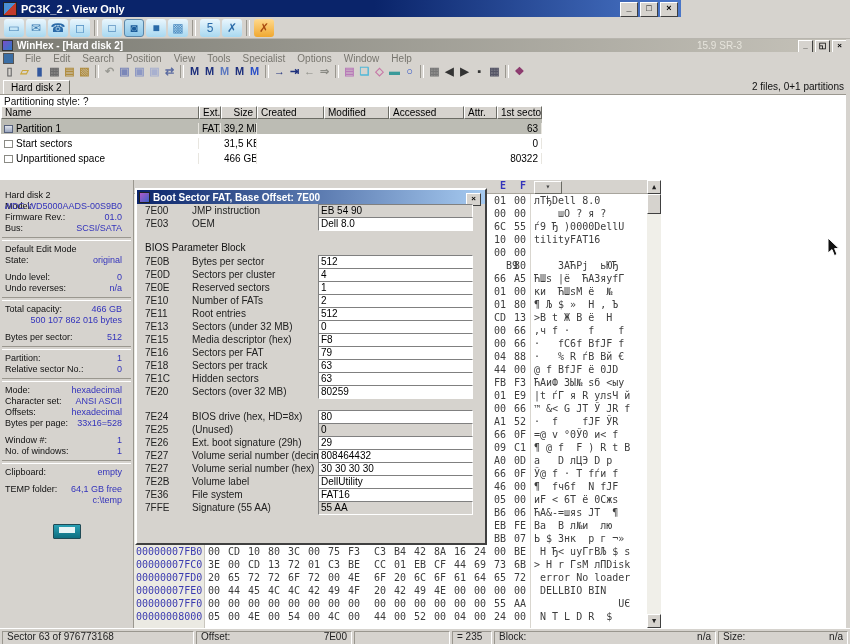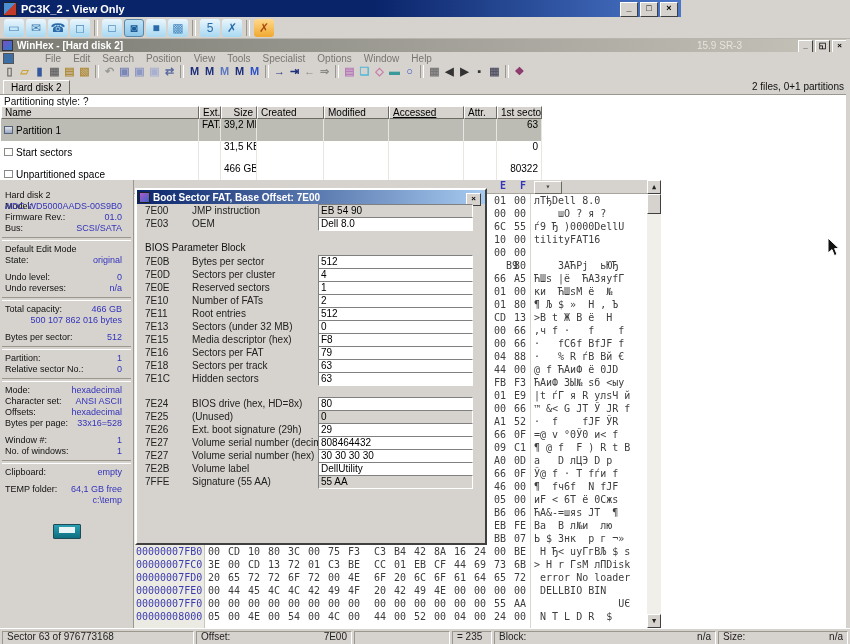--- a/index.html
+++ b/index.html
@@ -41,26 +41,26 @@
   .wh-tab{position:absolute;left:3px;top:1px;height:13px;padding:0 7px;background:#d6d3ce;
     border:1px solid;border-color:#fff #6b6b64 #d6d3ce #fff;font-size:10px;line-height:13px;}
   .files-summary{position:absolute;right:6px;top:2px;font-size:10px;color:#111;}
   
   .dir-panel{left:0;top:94px;width:846px;height:86px;background:#fff;border-top:1px solid #9a978f;}
   .part-style{position:absolute;left:4px;top:1px;font-size:10px;color:#111;}
   .ptable{position:absolute;left:1px;top:11px;width:541px;font-size:10px;}
   .phead{display:flex;height:13px;}
   .phcell{background:#d6d3ce;border:1px solid;border-color:#fff #6b6b64 #6b6b64 #fff;
     box-sizing:border-box;padding:0 3px;line-height:11px;overflow:hidden;white-space:nowrap;}
-  .prow{display:flex;height:22px;line-height:11px;background:#fff;}
+  .prow{display:flex;height:15px;line-height:11px;background:#fff;align-items:flex-end;}
   .prow.sel{background:#bcbcb4;}
   .pcell{box-sizing:border-box;padding:0 3px;overflow:hidden;white-space:nowrap;border-right:1px solid #e8e6e0;}
   .c-name{width:198px;display:flex;align-items:center;gap:3px;}
   .c-ext{width:22px;}.c-size{width:36px;text-align:right;}.c-created{width:67px;}
-  .c-mod{width:65px;}.c-acc{width:75px;text-decoration:underline;}.c-attr{width:33px;}.c-sect{width:45px;text-align:right;}
+  .c-mod{width:65px;}.c-acc{width:75px;}.c-attr{width:33px;}.c-sect{width:45px;text-align:right;}
   .picon{display:inline-block;width:9px;height:8px;box-sizing:border-box;}
   .picon.drive{background:linear-gradient(180deg,#dfe4ec,#9aa6c0);border:1px solid #55607a;}
   .picon.page{background:#fff;border:1px solid #8a8a84;}
   
   .main-bg{left:0;top:180px;width:846px;height:448px;background:#fff;}
   .right-edge{left:846px;top:39px;width:4px;height:589px;background:#d6d3ce;}
   
   .sidebar{left:0;top:180px;width:134px;height:448px;background:#d6d3ce;border-right:1px solid #9a978f;box-sizing:border-box;
     padding-top:10px;font-size:9px;color:#111;}
   .sb-row{position:relative;height:11px;margin:0 5px;white-space:nowrap;overflow:hidden;}
@@ -175,21 +175,21 @@
     <span class="wh-version">15.9 SR-3</span>
     <span class="winbtns" style="top:1px;">
       <span class="wbtn small">_</span>
       <span class="wbtn small">◱</span>
       <span class="wbtn small">×</span>
     </span>
   </div>
 
   <div class="abs wh-menubar">
     <span class="mdi-icon"></span>
-    <span id="menu-items" style="display:flex;margin-left:20px;">
+    <span id="menu-items" style="display:flex;">
         <span class="menu-item">File</span>
         <span class="menu-item">Edit</span>
         <span class="menu-item">Search</span>
         <span class="menu-item">Position</span>
         <span class="menu-item">View</span>
         <span class="menu-item">Tools</span>
         <span class="menu-item">Specialist</span>
         <span class="menu-item">Options</span>
         <span class="menu-item">Window</span>
         <span class="menu-item">Help</span>
@@ -480,21 +480,21 @@
         <div class="hexrow"><span class="ef" style="left: 360px;">10</span><span class="ef" style="left: 380px;">00</span><span class="txt">tilityFAT16</span></div>
         <div class="hexrow"><span class="ef" style="left: 360px;">00</span><span class="ef" style="left: 380px;">00</span><span class="txt"></span></div>
         <div class="hexrow"><span class="ef" style="left: 360px; padding-left: 12px;">B9</span><span class="ef" style="left: 380px;">80</span><span class="txt">    ЗАЋРj  ьЮЂ</span></div>
         <div class="hexrow"><span class="ef" style="left: 360px;">66</span><span class="ef" style="left: 380px;">A5</span><span class="txt">ЋШѕ |ё  ЋАЗяуfГ</span></div>
         <div class="hexrow"><span class="ef" style="left: 360px;">01</span><span class="ef" style="left: 380px;">00</span><span class="txt">ки  ЋШѕМ ё  №</span></div>
         <div class="hexrow"><span class="ef" style="left: 360px;">01</span><span class="ef" style="left: 380px;">80</span><span class="txt">¶ Љ $ »  Н , Ъ</span></div>
         <div class="hexrow"><span class="ef" style="left: 360px;">CD</span><span class="ef" style="left: 380px;">13</span><span class="txt">&gt;В t Ж В ё  Н</span></div>
         <div class="hexrow"><span class="ef" style="left: 360px;">00</span><span class="ef" style="left: 380px;">66</span><span class="txt">,ч f ·   f    f</span></div>
         <div class="hexrow"><span class="ef" style="left: 360px;">00</span><span class="ef" style="left: 380px;">66</span><span class="txt">·   fС6f ВfJF f</span></div>
         <div class="hexrow"><span class="ef" style="left: 360px;">04</span><span class="ef" style="left: 380px;">88</span><span class="txt">·   % R ѓB Вй €</span></div>
-        <div class="hexrow"><span class="ef" style="left: 360px;">44</span><span class="ef" style="left: 380px;">00</span><span class="txt">@ f ЋАиФ ё 0JD</span></div>
+        <div class="hexrow"><span class="ef" style="left: 360px;">44</span><span class="ef" style="left: 380px;">00</span><span class="txt">@ f ВfJF ё 0JD</span></div>
         <div class="hexrow"><span class="ef" style="left: 360px;">FB</span><span class="ef" style="left: 380px;">F3</span><span class="txt">ЋАиФ ЗЫ№ ѕб &lt;ыу</span></div>
         <div class="hexrow"><span class="ef" style="left: 360px;">01</span><span class="ef" style="left: 380px;">E9</span><span class="txt">|t ѓГ я R улѕЧ й</span></div>
         <div class="hexrow"><span class="ef" style="left: 360px;">00</span><span class="ef" style="left: 380px;">66</span><span class="txt">™ &amp;&lt; G JT Ў JR f</span></div>
         <div class="hexrow"><span class="ef" style="left: 360px;">A1</span><span class="ef" style="left: 380px;">52</span><span class="txt">·  f    fJF ЎR</span></div>
         <div class="hexrow"><span class="ef" style="left: 360px;">66</span><span class="ef" style="left: 380px;">0F</span><span class="txt">=@ v °0Ў0 и&lt; f</span></div>
         <div class="hexrow"><span class="ef" style="left: 360px;">09</span><span class="ef" style="left: 380px;">C1</span><span class="txt">¶ @ f  F ) R t B</span></div>
         <div class="hexrow"><span class="ef" style="left: 360px;">A0</span><span class="ef" style="left: 380px;">0D</span><span class="txt">a   D лЦЭ D p</span></div>
         <div class="hexrow"><span class="ef" style="left: 360px;">66</span><span class="ef" style="left: 380px;">0F</span><span class="txt">Ў@ f · T fѓи f</span></div>
         <div class="hexrow"><span class="ef" style="left: 360px;">46</span><span class="ef" style="left: 380px;">00</span><span class="txt">¶  fч6f  N fJF</span></div>
         <div class="hexrow"><span class="ef" style="left: 360px;">05</span><span class="ef" style="left: 380px;">00</span><span class="txt">иF &lt; 6T ё 0Сжѕ</span></div>
@@ -577,20 +577,25 @@
         <div class="dlg-row">
           <span class="o">7E18</span>
           <span class="t">Sectors per track</span>
           <div class="valbox">63</div>
         </div>
         <div class="dlg-row">
           <span class="o">7E1C</span>
           <span class="t">Hidden sectors</span>
           <div class="valbox">63</div>
         </div>
+        <div class="dlg-row">
+          <span class="o">7E20</span>
+          <span class="t">Sectors (over 32 MB)</span>
+          <div class="valbox">80259</div>
+        </div>
         <div class="dlg-gap"></div>
         <div class="dlg-row">
           <span class="o">7E24</span>
           <span class="t">BIOS drive (hex, HD=8x)</span>
           <div class="valbox">80</div>
         </div>
         <div class="dlg-row">
           <span class="o">7E25</span>
           <span class="t">(Unused)</span>
           <div class="valbox ro">0</div>
@@ -607,20 +612,25 @@
         </div>
         <div class="dlg-row">
           <span class="o">7E27</span>
           <span class="t">Volume serial number (hex)</span>
           <div class="valbox">30 30 30 30</div>
         </div>
         <div class="dlg-row">
           <span class="o">7E2B</span>
           <span class="t">Volume label</span>
           <div class="valbox">DellUtility</div>
+        </div>
+        <div class="dlg-row">
+          <span class="o">7E36</span>
+          <span class="t">File system</span>
+          <div class="valbox">FAT16</div>
         </div>
         <div class="dlg-row">
           <span class="o">7FFE</span>
           <span class="t">Signature (55 AA)</span>
           <div class="valbox ro">55 AA</div>
         </div>
       </div>
   </div>
 
   <div class="abs statusbar">

